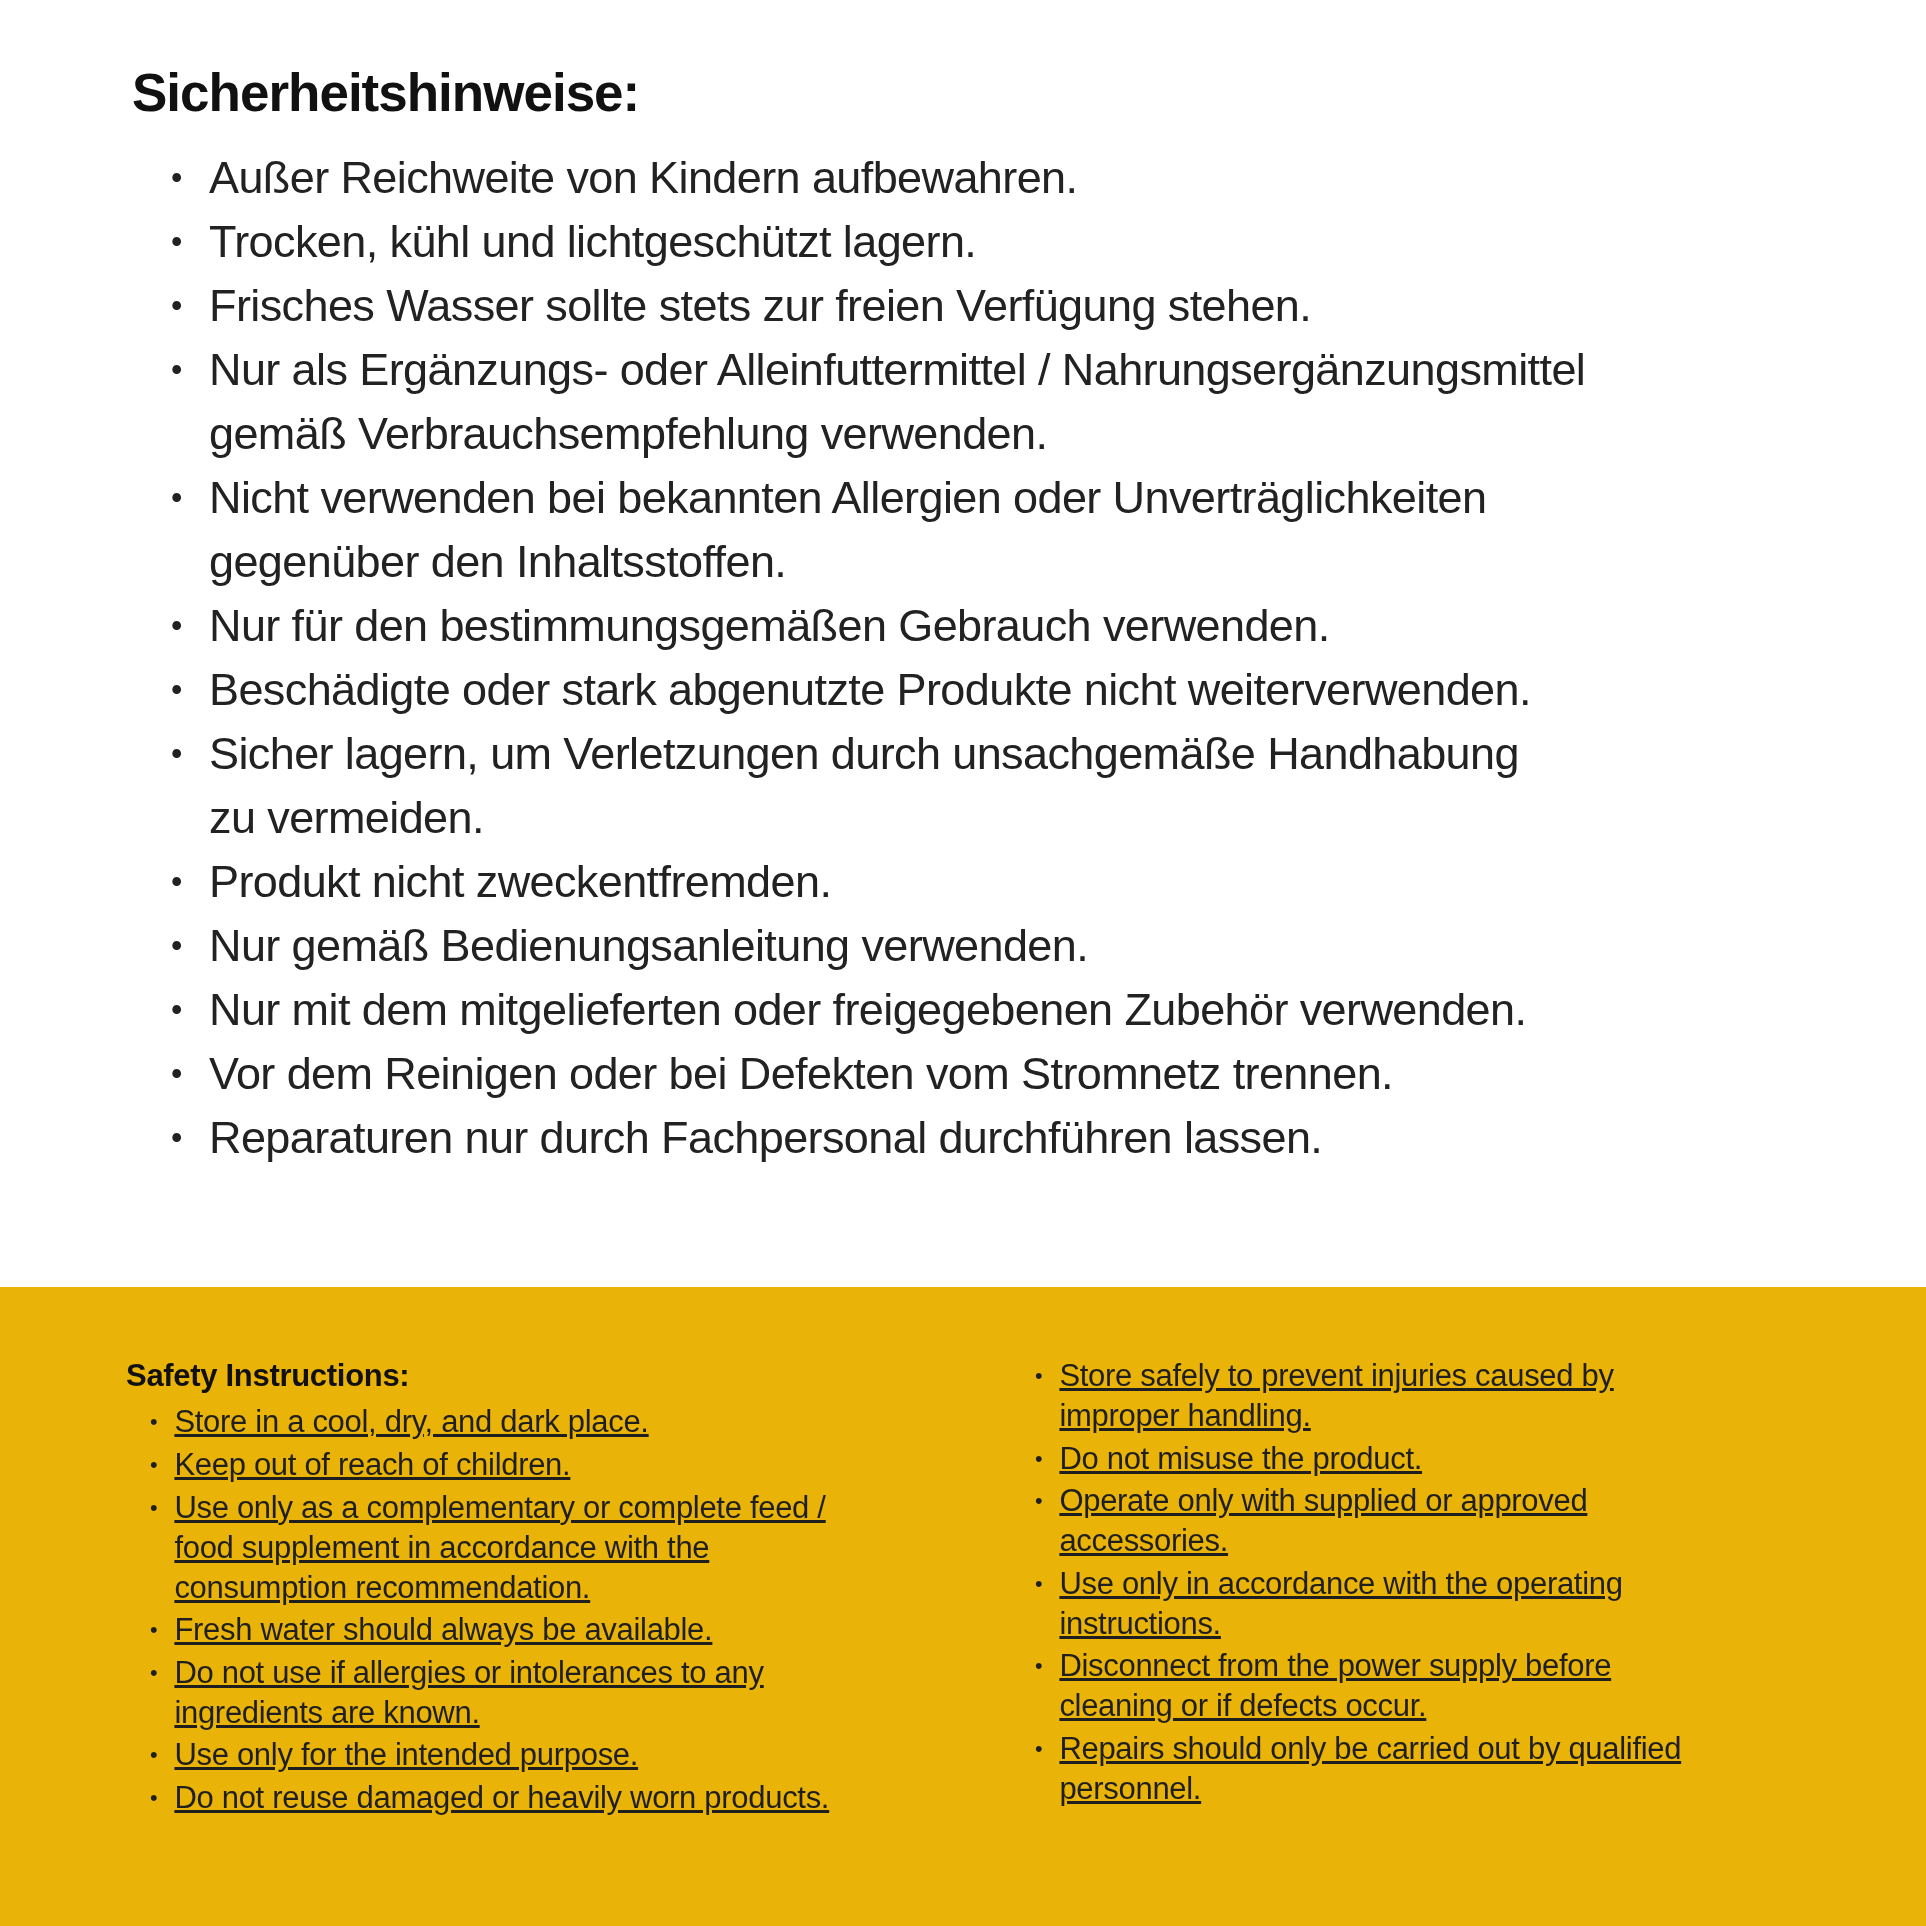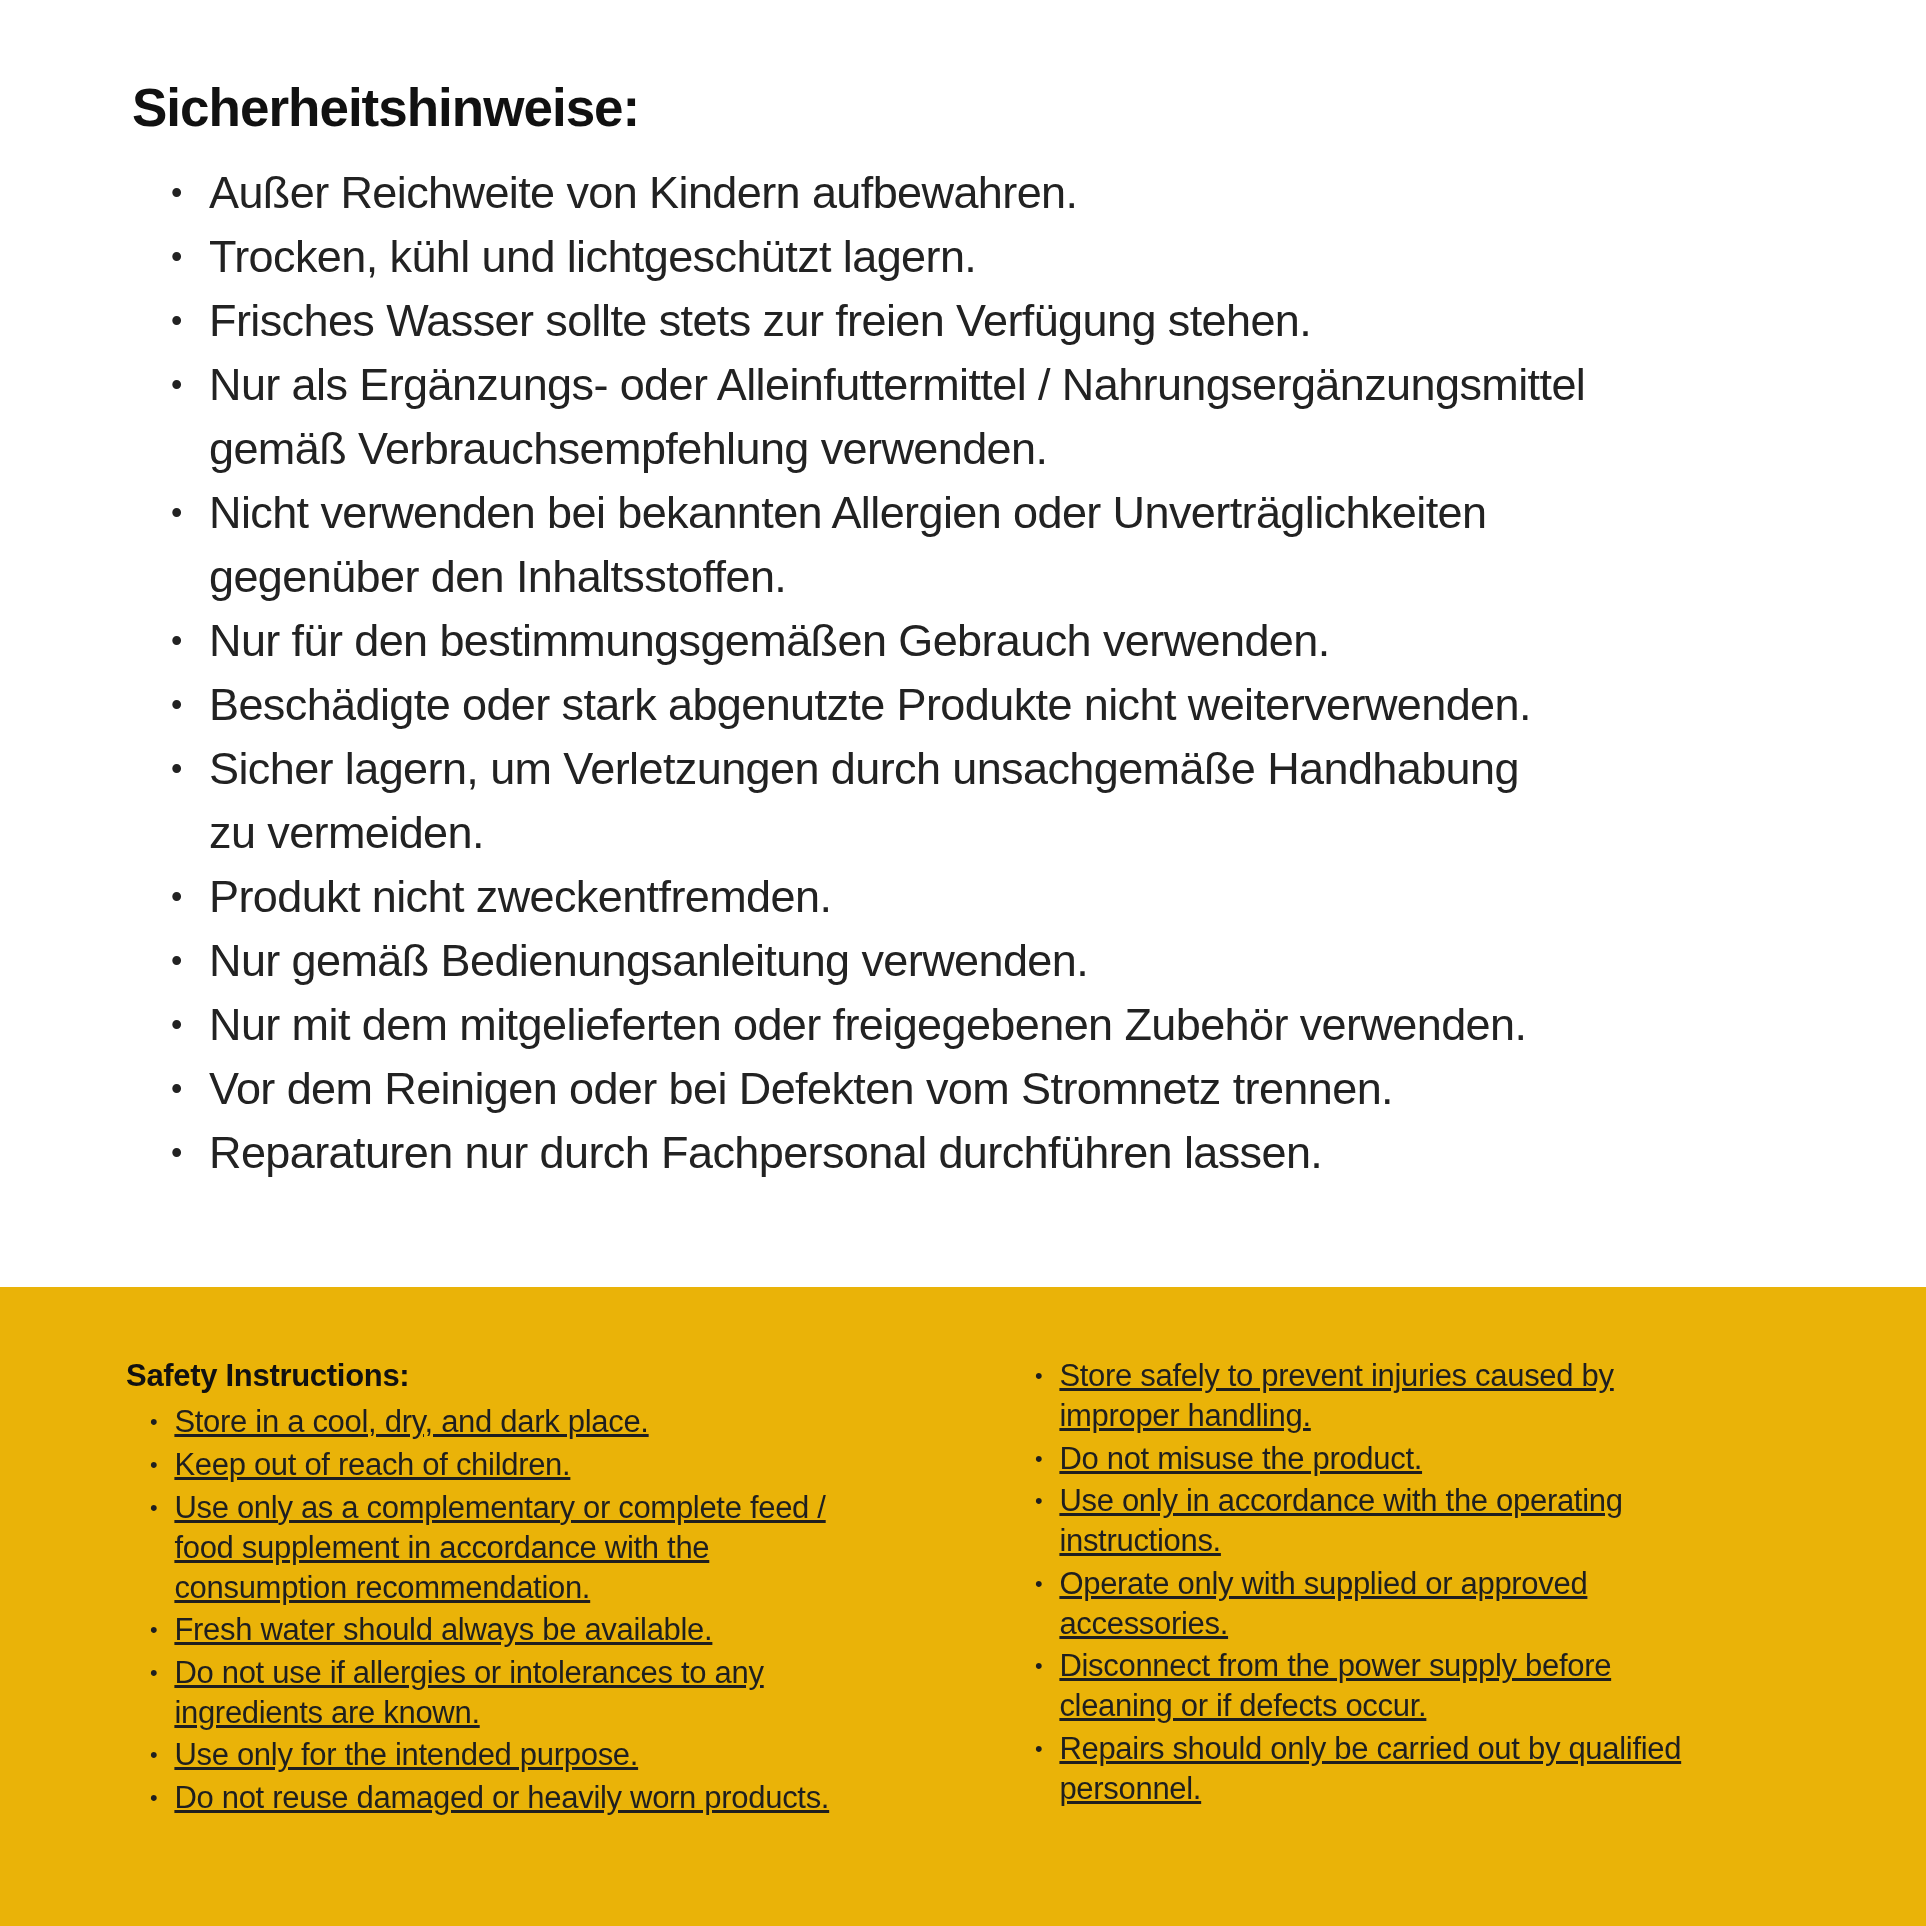--- a/index.html
+++ b/index.html
@@ -13,21 +13,21 @@
   }
   .page {
     position: relative;
     width: 1926px;
     height: 1926px;
   }
 
   
   .section-de {
     position: absolute;
-    top: 15px; left: 0;
+    top: 0; left: 0;
     width: 1926px;
     height: 1287px;
     background: #ffffff;
   }
   .de-title {
     position: absolute;
     top: 64px;
     left: 132px;
     margin: 0;
     font-size: 53px;
@@ -156,24 +156,24 @@
           <li>Use only for the intended purpose.</li>
           <li>Do not reuse damaged or heavily worn products.</li>
         </ul>
       </div>
 
       <div class="en-col-right">
         <ul class="en-list">
           <li>Store safely to prevent injuries caused by
 improper handling.</li>
           <li>Do not misuse the product.</li>
+          <li>Operate only with supplied or approved
+accessories.</li>
           <li>Use only in accordance with the operating
 instructions.</li>
-          <li>Operate only with supplied or approved
-accessories.</li>
           <li>Disconnect from the power supply before
 cleaning or if defects occur.</li>
           <li>Repairs should only be carried out by qualified
 personnel.</li>
         </ul>
       </div>
 
     </div>
   </section>
 

